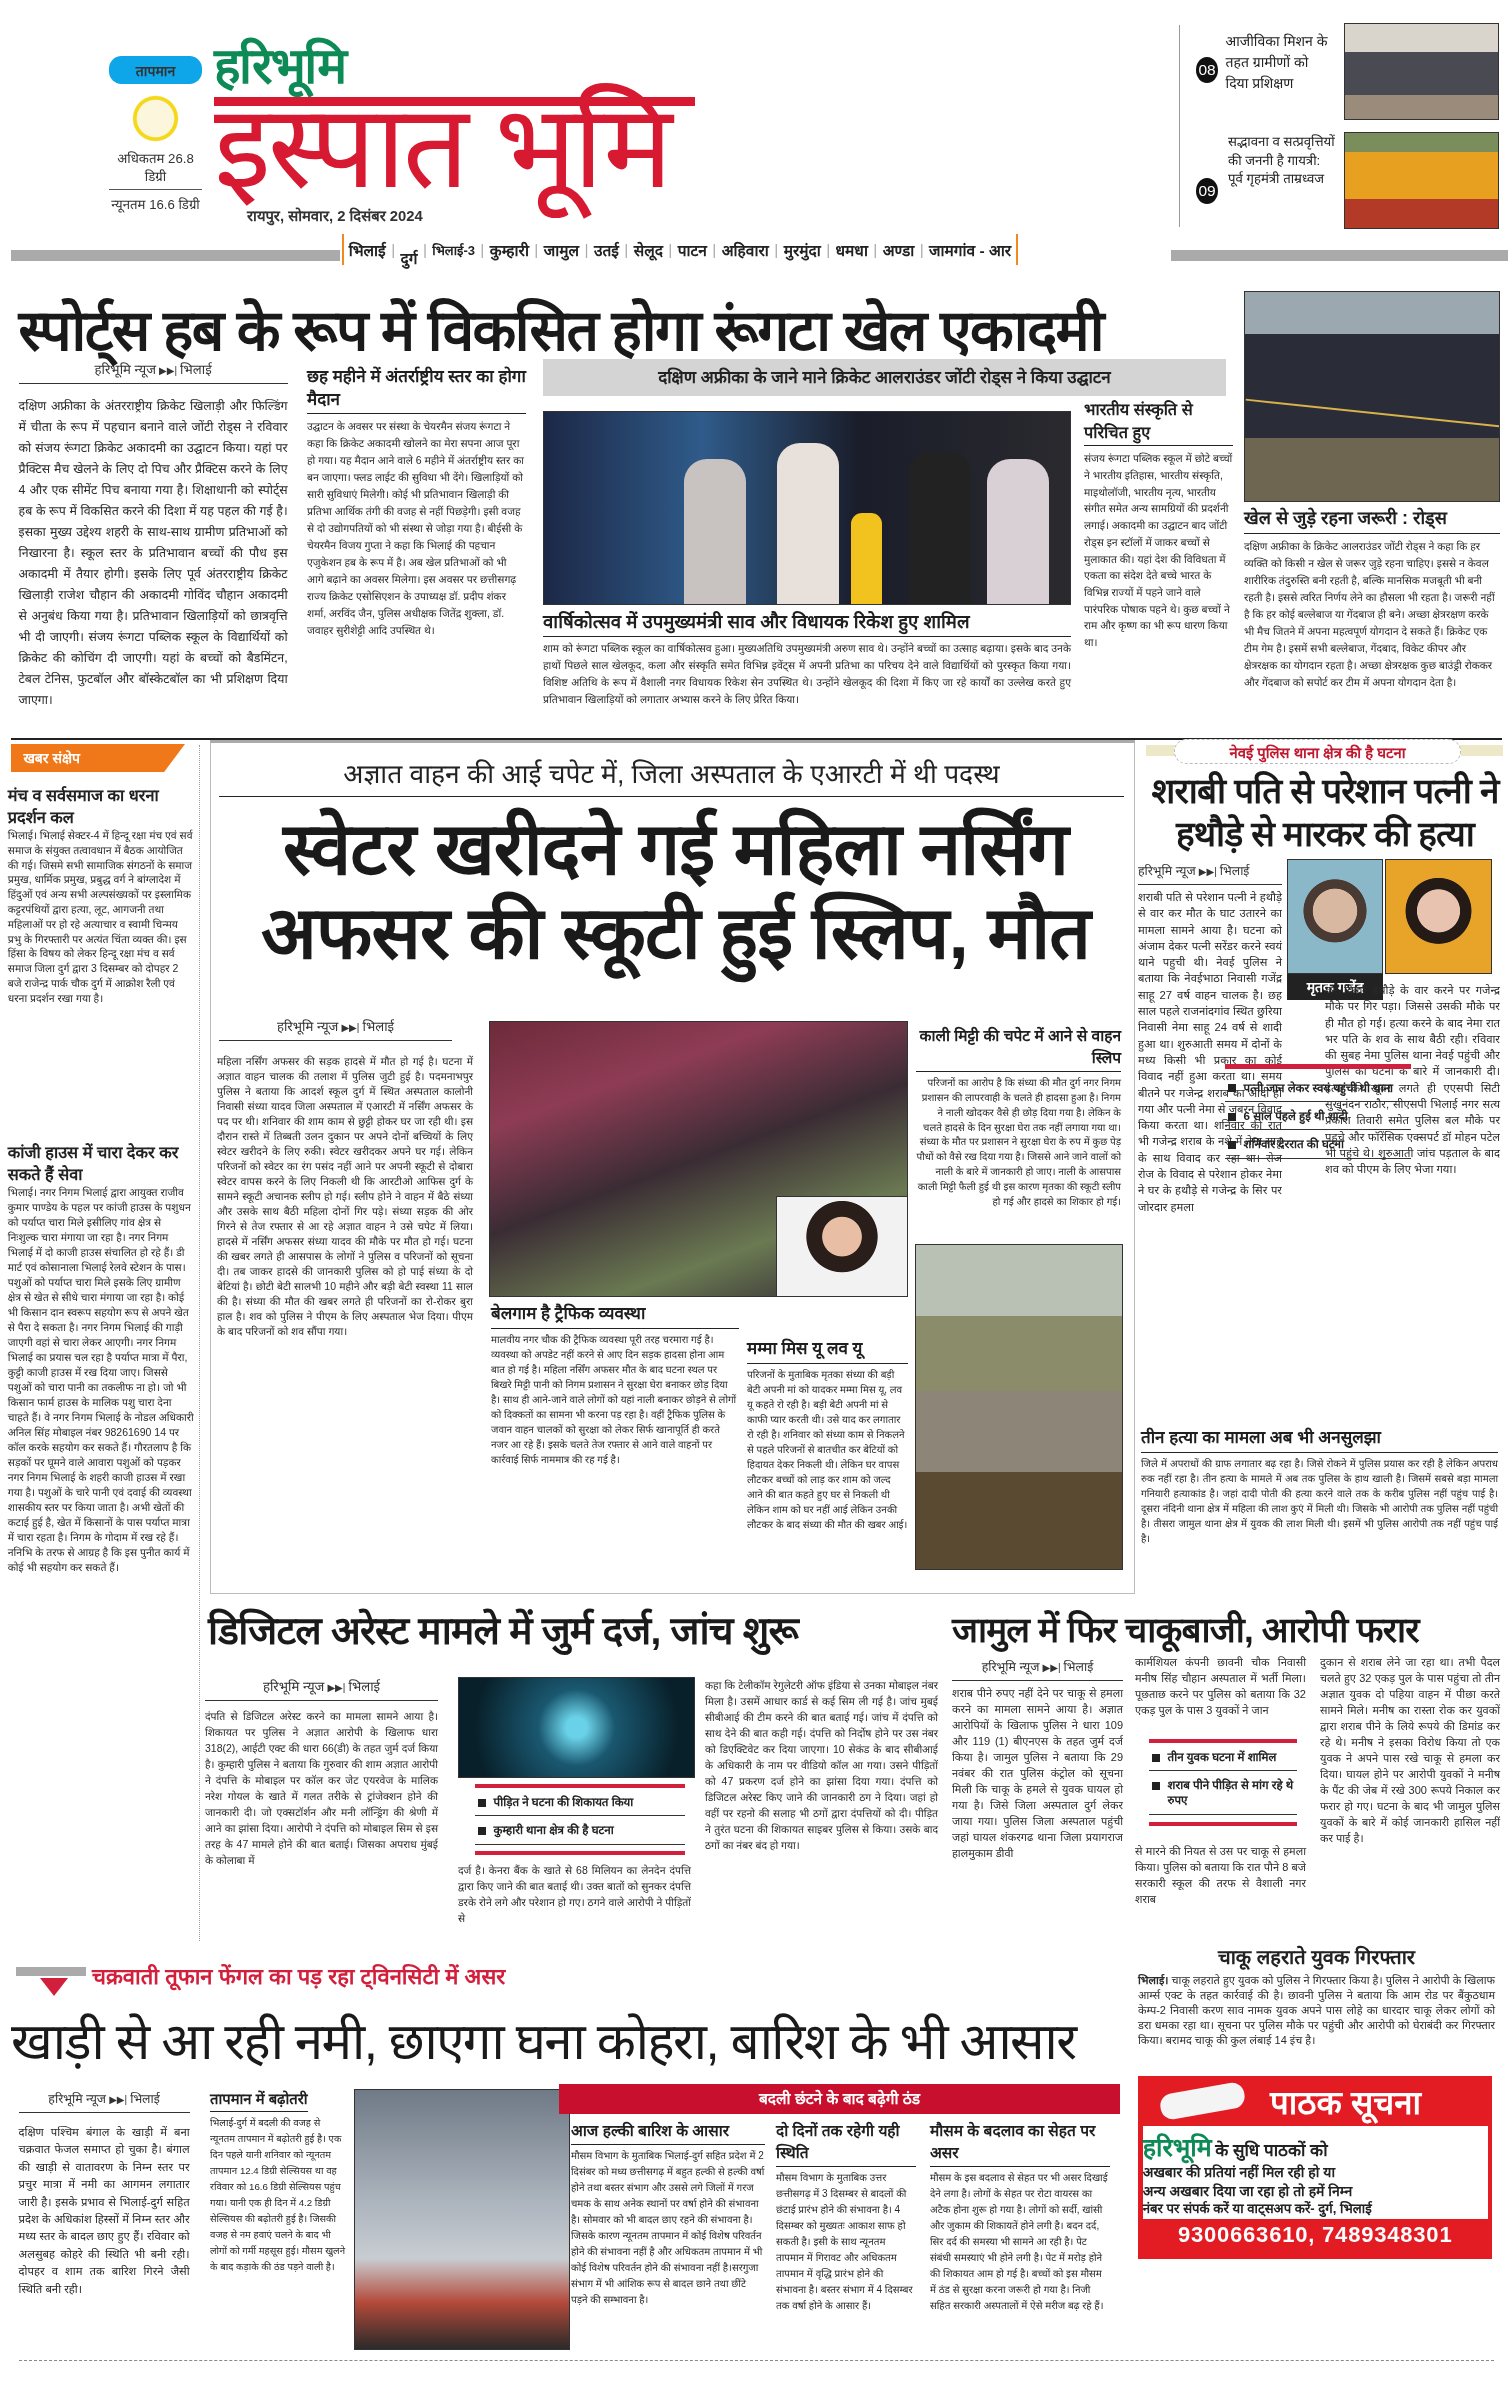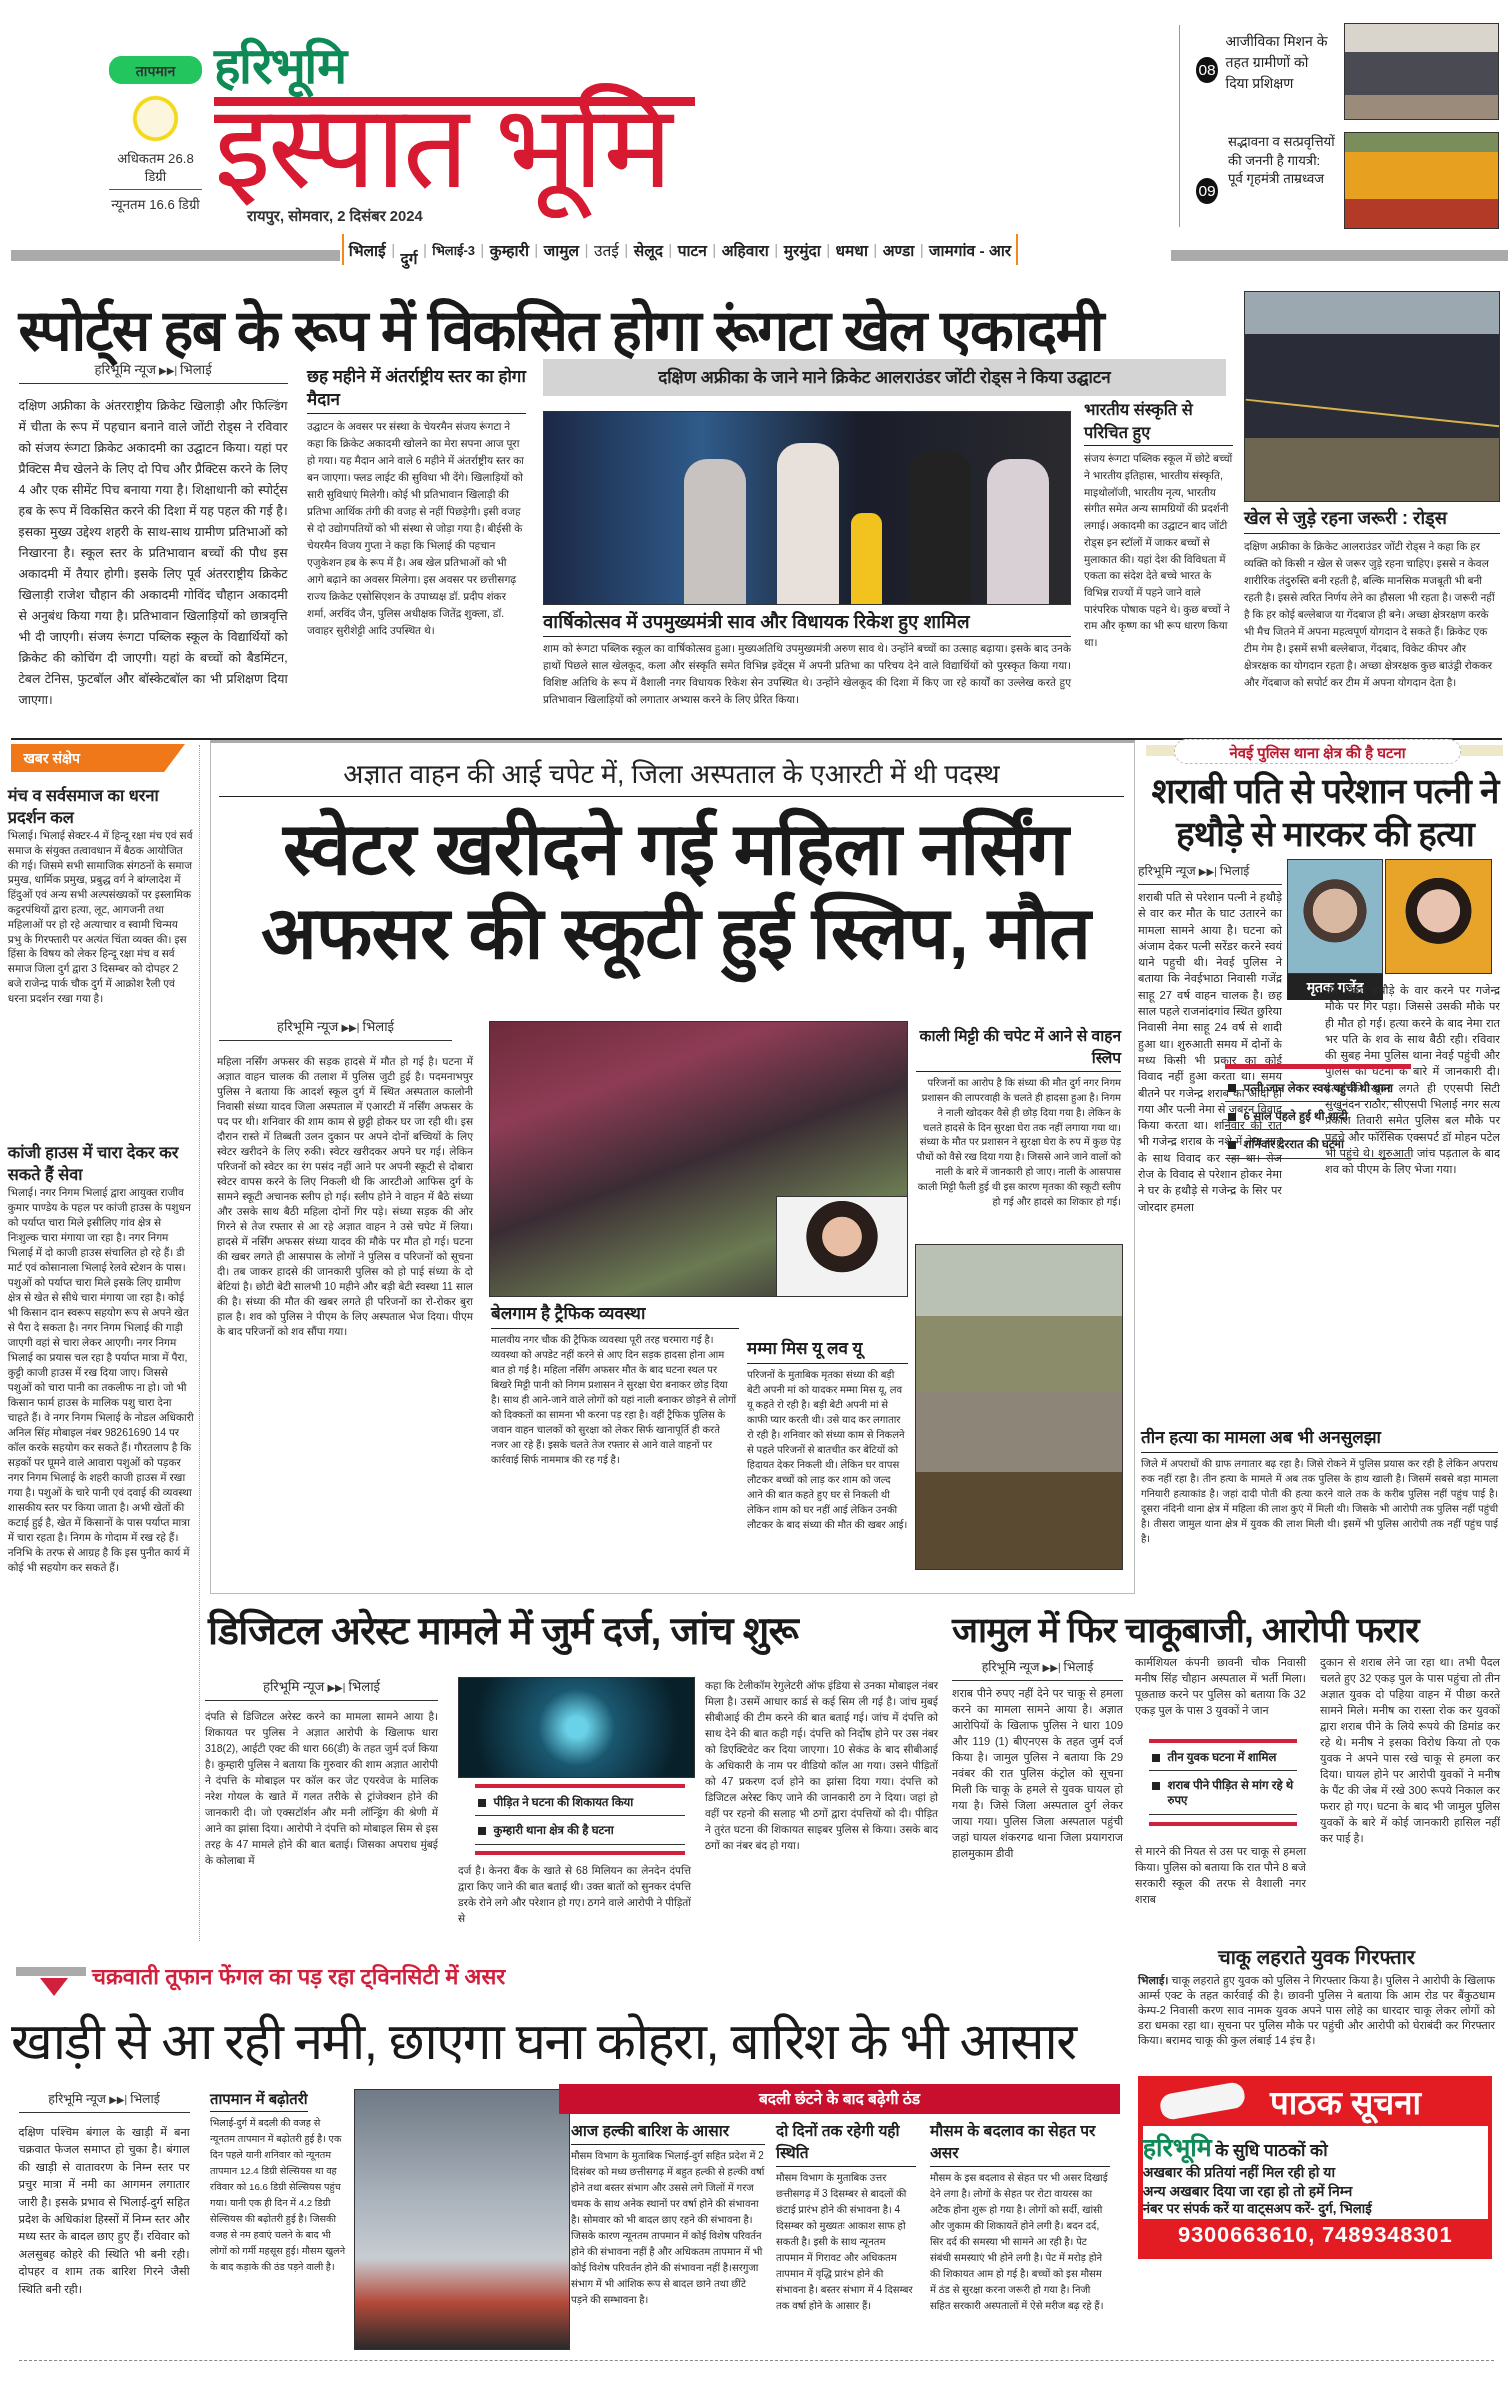--- a/index.html
+++ b/index.html
@@ -16,21 +16,21 @@
 .bullets{list-style:none}
 .bullets li{font-size:11.6px;font-weight:700;padding:6.2px 0 6.2px 18.6px;border-bottom:1.2px solid #333;position:relative}
 .bullets li::before{content:"";position:absolute;left:3.1px;top:11px;width:7.8px;height:7.8px;background:#222}
 .redline{height:4.7px;background:#d21f3c}
 .vline{position:absolute;width:0.8px;border-left:0.8px dotted #999}
 </style>
 </head>
 <body>
 
 <div class="abs" style="left:109px;top:56px;width:93px;text-align:center">
-  <div style="background:#22c55e;border-radius:12.4px;padding:4.7px 0;font-weight:700;font-size:14px;color:#333">तापमान</div>
+  <div style="background:#0ea5e9;border-radius:12.4px;padding:4.7px 0;font-weight:700;font-size:14px;color:#333">तापमान</div>
   <div style="margin:11px auto 6.2px;width:47px;height:47px;border-radius:50%;background:radial-gradient(circle,#fcf7dc 55%,#f4d81c 58%,#f4d81c 66%,transparent 70%);"></div>
   <div style="font-size:13.2px;color:#333;border-bottom:1.6px solid #555;padding-bottom:4.7px">अधिकतम 26.8 डिग्री</div>
   <div style="font-size:13.2px;color:#333;padding-top:4.7px">न्यूनतम 16.6 डिग्री</div>
 </div>
 
 <div class="abs" style="left:214px;top:22px;width:481px;height:202px">
   <div style="position:absolute;left:0;top:7.8px;font-size:50px;font-weight:900;color:#0d8a55;letter-spacing:-1.6px">हरिभूमि</div>
   <div style="position:absolute;left:0;top:75px;width:481px;height:9.3px;background:#d71a31"></div>
   <div style="position:absolute;left:0;top:67px;font-size:116px;line-height:116px;font-weight:400;color:#d71a31;letter-spacing:-3.1px;white-space:nowrap">इस्पात भूमि</div>
   <div style="position:absolute;left:33px;top:183px;font-size:14.8px;color:#333;font-weight:700">रायपुर, सोमवार, 2 दिसंबर 2024</div>
@@ -54,21 +54,21 @@
     <span style="font-size: 15.5px; font-weight: 700; color: rgb(34, 34, 34); cursor: pointer;">भिलाई</span>
     <span style="color: rgb(170, 170, 170); margin: 0px 5.4px; font-size: 15.5px;">|</span>
     <span style="font-size: 15.5px; font-weight: 700; color: rgb(34, 34, 34); cursor: pointer; margin-top: 17px;">दुर्ग</span>
     <span style="color: rgb(170, 170, 170); margin: 0px 5.4px; font-size: 15.5px;">|</span>
     <span style="font-size: 13px; font-weight: 700; color: rgb(34, 34, 34); cursor: pointer;">भिलाई-3</span>
     <span style="color: rgb(170, 170, 170); margin: 0px 5.4px; font-size: 15.5px;">|</span>
     <span style="font-size: 15.5px; font-weight: 700; color: rgb(34, 34, 34); cursor: pointer;">कुम्हारी</span>
     <span style="color: rgb(170, 170, 170); margin: 0px 5.4px; font-size: 15.5px;">|</span>
     <span style="font-size: 15.5px; font-weight: 700; color: rgb(34, 34, 34); cursor: pointer;">जामुल</span>
     <span style="color: rgb(170, 170, 170); margin: 0px 5.4px; font-size: 15.5px;">|</span>
-    <span style="font-size: 15.5px; font-weight: 400; color: rgb(34, 34, 34); cursor: pointer;">उतई</span>
+    <span style="font-size: 15.5px; font-weight: 700; color: rgb(34, 34, 34); cursor: pointer;">उतई</span>
     <span style="color: rgb(170, 170, 170); margin: 0px 5.4px; font-size: 15.5px;">|</span>
     <span style="font-size: 15.5px; font-weight: 700; color: rgb(34, 34, 34); cursor: pointer;">सेलूद</span>
     <span style="color: rgb(170, 170, 170); margin: 0px 5.4px; font-size: 15.5px;">|</span>
     <span style="font-size: 15.5px; font-weight: 700; color: rgb(34, 34, 34); cursor: pointer;">पाटन</span>
     <span style="color: rgb(170, 170, 170); margin: 0px 5.4px; font-size: 15.5px;">|</span>
     <span style="font-size: 15.5px; font-weight: 700; color: rgb(34, 34, 34); cursor: pointer;">अहिवारा</span>
     <span style="color: rgb(170, 170, 170); margin: 0px 5.4px; font-size: 15.5px;">|</span>
     <span style="font-size: 15.5px; font-weight: 700; color: rgb(34, 34, 34); cursor: pointer;">मुरमुंदा</span>
     <span style="color: rgb(170, 170, 170); margin: 0px 5.4px; font-size: 15.5px;">|</span>
     <span style="font-size: 15.5px; font-weight: 700; color: rgb(34, 34, 34); cursor: pointer;">धमधा</span>

